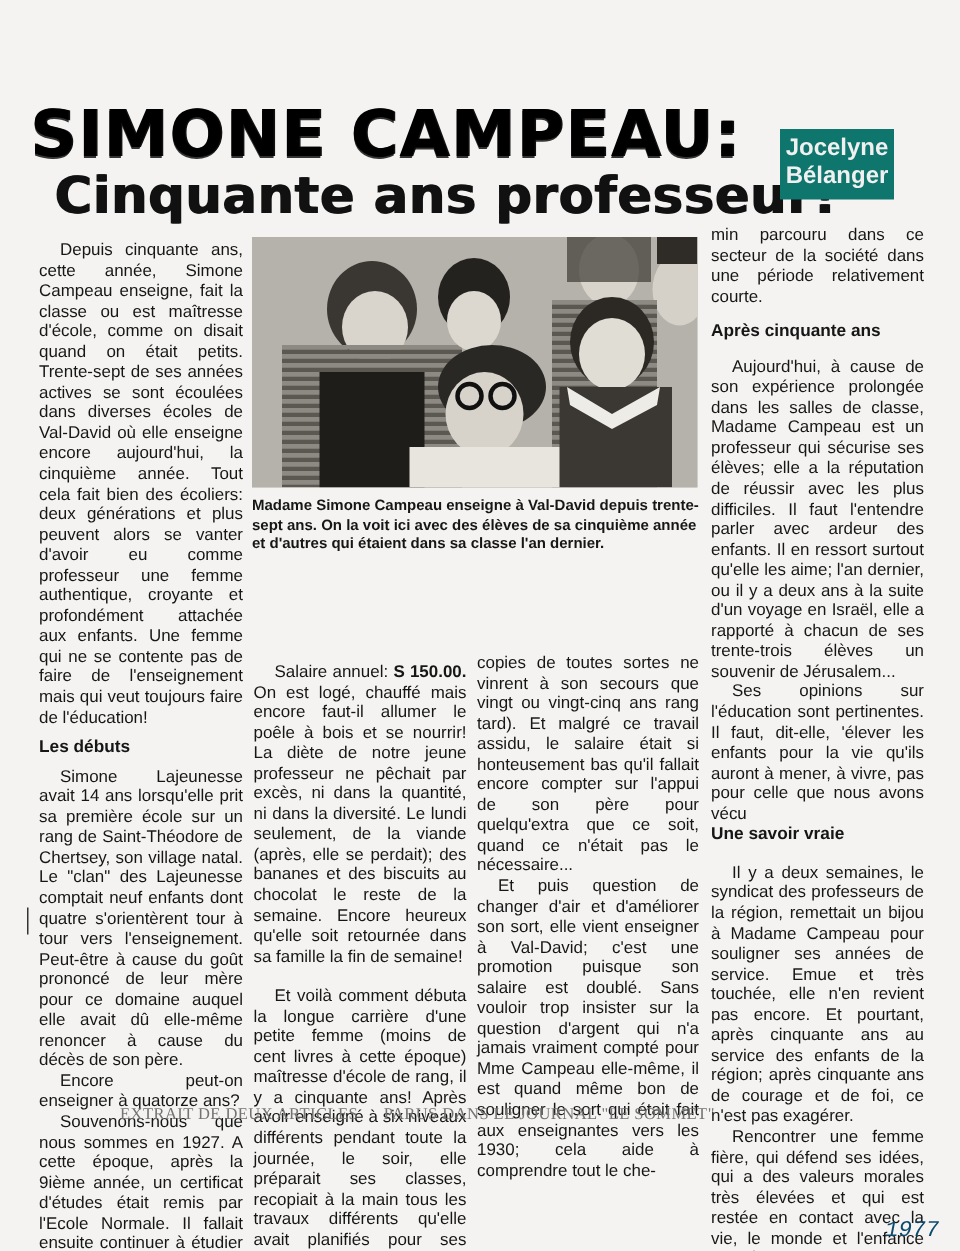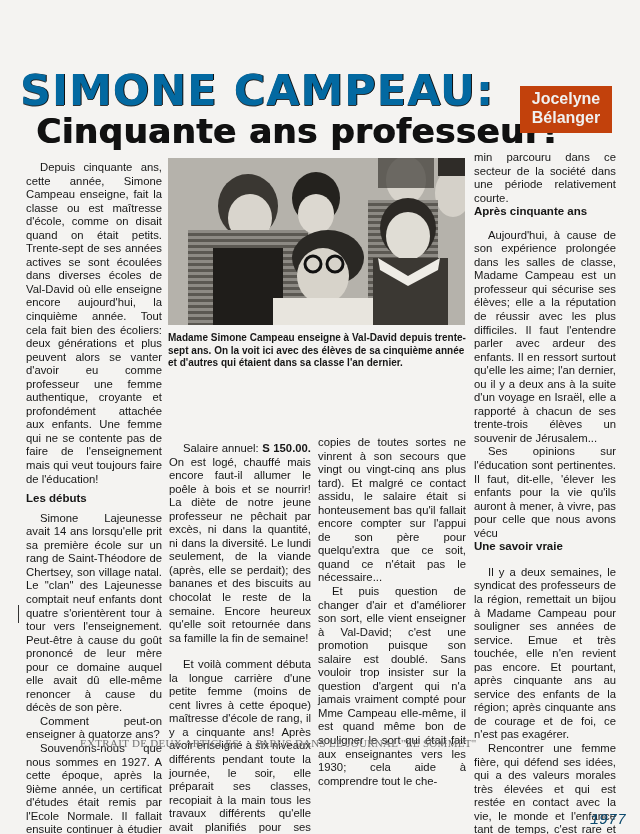--- a/index.html
+++ b/index.html
@@ -7,30 +7,30 @@
     width: 640px; height: 834px; overflow: hidden;
     background: #f4f3f1;
     font-family: "Liberation Sans", sans-serif;
     color: #161616;
     position: relative;
   }
   .page { position: absolute; left: 0; top: 0; width: 640px; height: 834px; }
   .headline {
     position: absolute; left: 20px; top: 68px;
     font-family: "DejaVu Sans", sans-serif; font-weight: 900;
-    letter-spacing: 1px; color: #0369a1;
+    letter-spacing: 1px; color: #000000;
     text-shadow: 1px 0 0 #111, 0 1px 0 #333;
   }
   .h1 { font-size: 43px; line-height: 44px; white-space: nowrap; }
   .h2 { position: absolute; left: 36px; top: 112px; font-size: 34px; line-height: 38px;
         font-family: "DejaVu Sans", sans-serif; font-weight: 900; white-space: nowrap;
         text-shadow: 1px 0 0 #111; color:#111; letter-spacing: 0.5px; }
   .byline {
-    position: absolute; left: 520px; top: 86px; width: 92px; height: 47px;
-    background: #c2410c; color: #f0f0f0; text-align: center;
+    position: absolute; left: 520px; top: 86px; width: 76px; height: 47px;
+    background: #0f766e; color: #f0f0f0; text-align: center;
     font-weight: bold; font-size: 16px; line-height: 19px; padding-top: 3px;
     box-sizing: border-box;
   }
   .col {
     position: absolute; font-size: 11.3px; line-height: 13.55px;
     text-align: justify; word-break: normal;
   }
   .col p { margin: 0; text-indent: 14px; }
   .col p.noind { text-indent: 0; }
   .col h4 { margin: 6px 0 6px 0; font-size: 11.5px; font-weight: bold; }
@@ -72,21 +72,21 @@
 
   <div class="byline">
     <div>Jocelyne</div>
     <div>Bélanger</div>
   </div>
 
   <div class="col c1">
     <p>Depuis cinquante ans, cette année, Simone Campeau enseigne, fait la classe ou est maîtresse d'école, comme on disait quand on était petits. Trente-sept de ses années actives se sont écoulées dans diverses écoles de Val-David où elle enseigne encore aujourd'hui, la cinquième année. Tout cela fait bien des écoliers: deux générations et plus peuvent alors se vanter d'avoir eu comme professeur une femme authentique, croyante et profondément attachée aux enfants. Une femme qui ne se contente pas de faire de l'enseignement mais qui veut toujours faire de l'éducation!</p>
     <h4>Les débuts</h4>
     <p>Simone Lajeunesse avait 14 ans lorsqu'elle prit sa première école sur un rang de Saint-Théodore de Chertsey, son village natal. Le "clan" des Lajeunesse comptait neuf enfants dont quatre s'orientèrent tour à tour vers l'enseignement. Peut-être à cause du goût prononcé de leur mère pour ce domaine auquel elle avait dû elle-même renoncer à cause du décès de son père.</p>
-    <p>Comment peut-on enseigner à quatorze ans?</p>
+    <p>Encore peut-on enseigner à quatorze ans?</p>
     <p><span>Souvenons-nous que nous sommes en 1927. A cette époque, après la 9ième année, un certificat d'études était remis par l'Ecole Normale. Il fallait ensuite continuer à étudier pendant trois ans avant d'être légalement reconnu. Ayant franchi la première étape, à Joliette, </span></p>
   </div>
   <div class="rule"></div>
 
   <div class="photo">
     <svg width="297" height="167" viewBox="0 0 297 167">
       <defs>
         <pattern id="stripes" width="6" height="6" patternUnits="userSpaceOnUse">
           <rect width="6" height="3" fill="#8d8a84"></rect>
             <rect y="3" width="6" height="3" fill="#5b5852"></rect>
@@ -122,27 +122,27 @@
     </svg>
   </div>
   <div class="caption">Madame Simone Campeau enseigne à Val-David depuis trente-sept ans. On la voit ici avec des élèves de sa cinquième année et d'autres qui étaient dans sa classe l'an dernier.</div>
 
   <div class="col c2">
     <p style="margin-top:6px"><span>Salaire annuel: </span><b>S 150.00.</b><span> On est logé, chauffé mais encore faut-il allumer le poêle à bois et se nourrir! La diète de notre jeune professeur ne pêchait par excès, ni dans la quantité, ni dans la diversité. Le lundi seulement, de la viande (après, elle se perdait); des bananes et des biscuits au chocolat le reste de la semaine. Encore heureux qu'elle soit retournée dans sa famille la fin de semaine!</span></p>
     <p style="margin-top:13px">Et voilà comment débuta la longue carrière d'une petite femme (moins de cent livres à cette époque) maîtresse d'école de rang, il y a cinquante ans! Après avoir enseigné à six niveaux différents pendant toute la journée, le soir, elle préparait ses classes, recopiait à la main tous les travaux différents qu'elle avait planifiés pour ses élèves. (Les machines à</p>
   </div>
 
   <div class="col c3">
-    <p class="noind">copies de toutes sortes ne vinrent à son secours que vingt ou vingt-cinq ans plus tard). Et malgré ce contact assidu, le salaire était si honteusement bas qu'il fallait encore compter sur l'appui de son père pour quelqu'extra que ce soit, quand ce n'était pas le nécessaire...</p>
+    <p class="noind">copies de toutes sortes ne vinrent à son secours que vingt ou vingt-cinq ans rang tard). Et malgré ce travail assidu, le salaire était si honteusement bas qu'il fallait encore compter sur l'appui de son père pour quelqu'extra que ce soit, quand ce n'était pas le nécessaire...</p>
     <p>Et puis question de changer d'air et d'améliorer son sort, elle vient enseigner à Val-David; c'est une promotion puisque son salaire est doublé. Sans vouloir trop insister sur la question d'argent qui n'a jamais vraiment compté pour Mme Campeau elle-même, il est quand même bon de souligner le sort qui était fait aux enseignantes vers les 1930; cela aide à comprendre tout le che-</p>
   </div>
 
   <div class="col c4">
     <p class="noind">min parcouru dans ce secteur de la société dans une période relativement courte.</p>
-    <h4 style="margin-top:0">Après cinquante ans</h4>
+    <h4 style="margin-top:10px">Après cinquante ans</h4>
     <p style="margin-top:10px">Aujourd'hui, à cause de son expérience prolongée dans les salles de classe, Madame Campeau est un professeur qui sécurise ses élèves; elle a la réputation de réussir avec les plus difficiles. Il faut l'entendre parler avec ardeur des enfants. Il en ressort surtout qu'elle les aime; l'an dernier, ou il y a deux ans à la suite d'un voyage en Israël, elle a rapporté à chacun de ses trente-trois élèves un souvenir de Jérusalem...</p>
     <p>Ses opinions sur l'éducation sont pertinentes. Il faut, dit-elle, 'élever les enfants pour la vie qu'ils auront à mener, à vivre, pas pour celle que nous avons vécu</p>
     <h4 style="margin-top:0">Une savoir vraie</h4>
     <p style="margin-top:12px">Il y a deux semaines, le syndicat des professeurs de la région, remettait un bijou à Madame Campeau pour souligner ses années de service. Emue et très touchée, elle n'en revient pas encore. Et pourtant, après cinquante ans au service des enfants de la région; après cinquante ans de courage et de foi, ce n'est pas exagérer.</p>
     <p>Rencontrer une femme fière, qui défend ses idées, qui a des valeurs morales très élevées et qui est restée en contact avec la vie, le monde et l'enfance tant de temps, c'est rare et ça explique ce qu'on répète sans trop y penser souvent: "...né d'une race fière, béni fut son berceau..." Madame Campeau - Merci...</p>
   </div>
 
   <div class="footer">
     <span>EXTRAIT DE DEUX ARTICLES</span>
     <span>PARUS DANS LE JOURNAL "LE SOMMET"</span>

